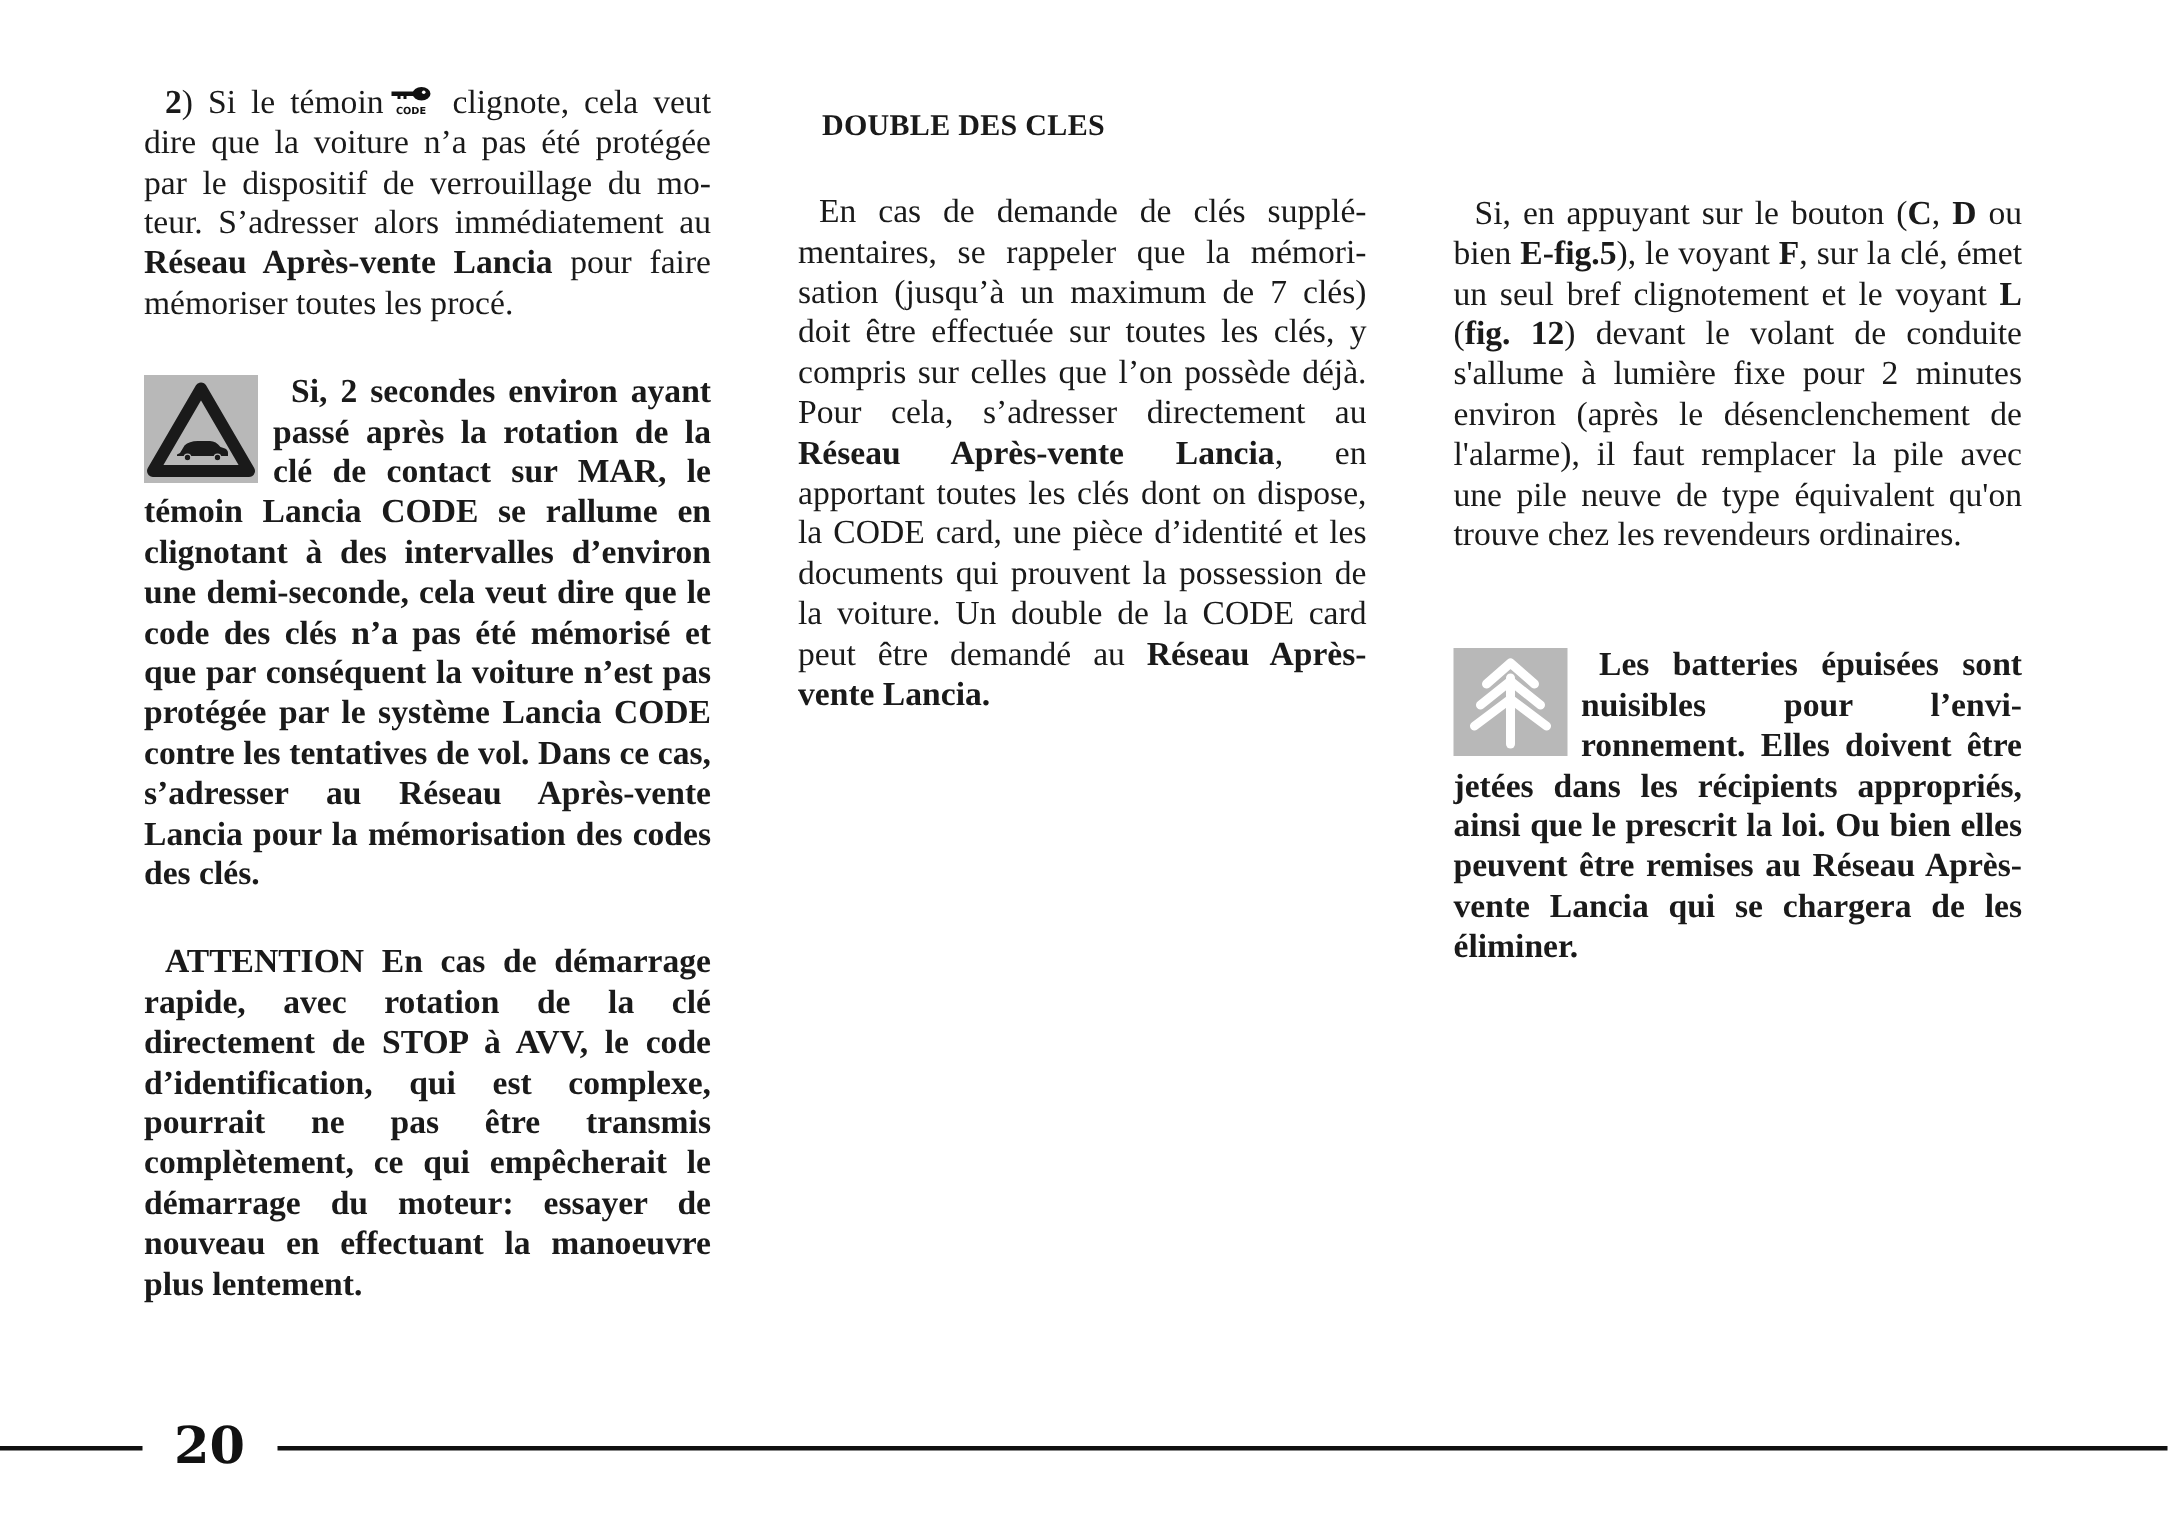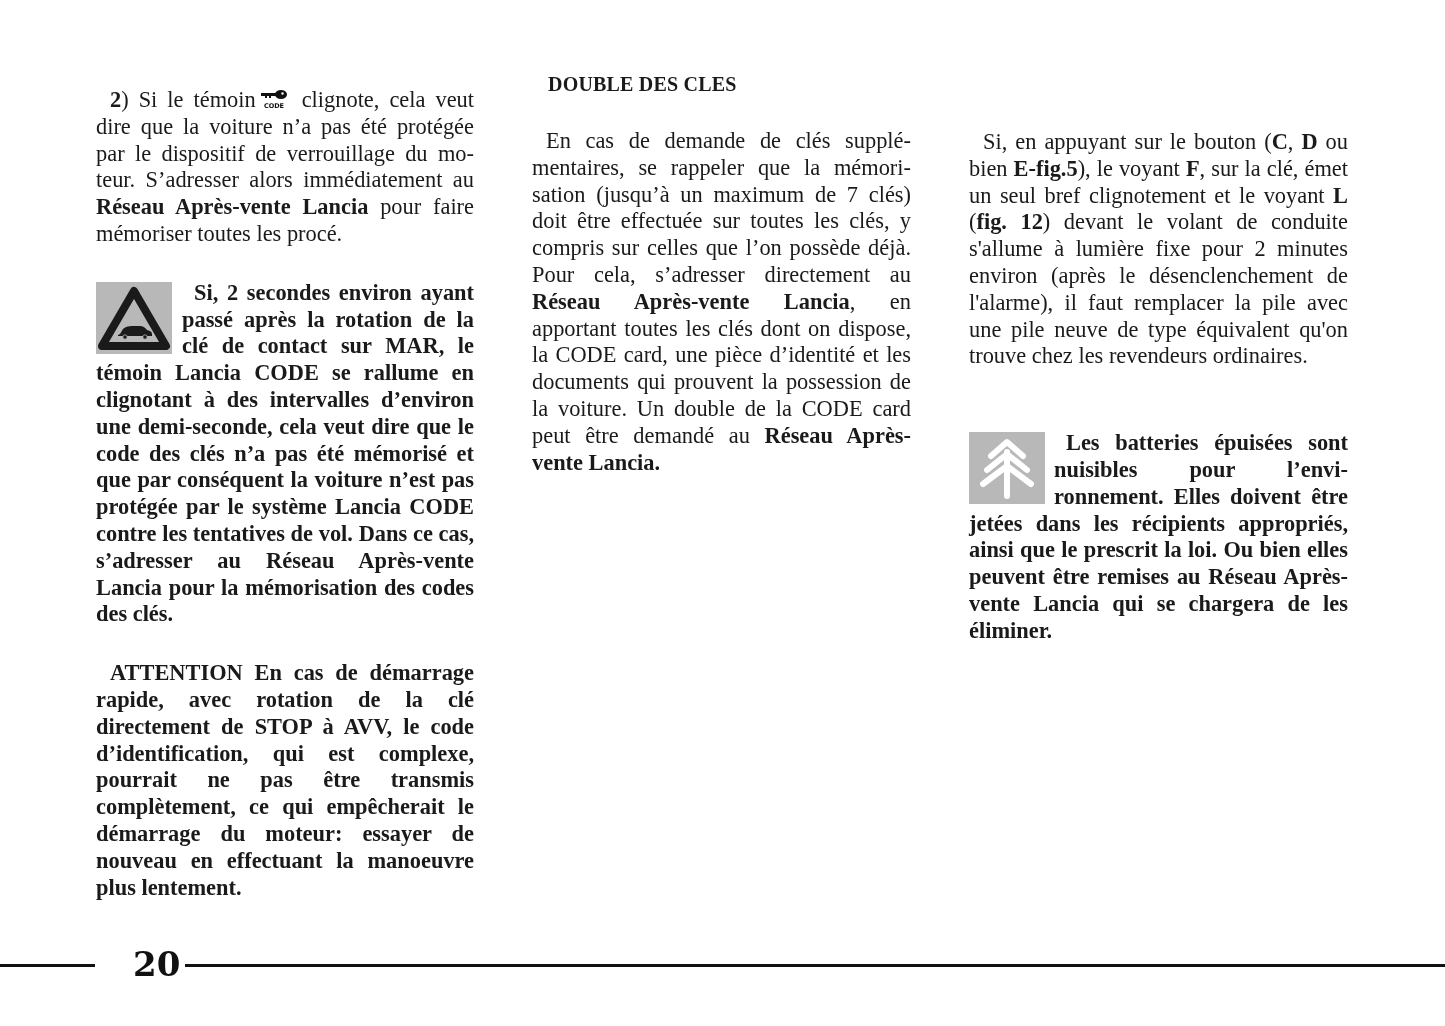--- a/index.html
+++ b/index.html
@@ -7,21 +7,21 @@
     width: 1445px; height: 1026px; position: relative; overflow: hidden;
     font-family: "DejaVu Serif", "Liberation Serif", serif;
     color: #1a1a1a;
   }
   .col {
     position: absolute; top: 55px;
     font-family: "Liberation Serif", "DejaVu Serif", serif;
     font-size: 22.4px; line-height: 26.8px;
     text-align: justify; hyphens: manual;
   }
-  #col1 { left: 96px; width: 378px; margin-top: 32px; }
+  #col1 { left: 96px; width: 378px; }
   #col2 { left: 532px; width: 379px; }
   #col3 { left: 969px; width: 379px; }
   p { margin: 0; }
   .indent { text-indent: 14px; }
   b, .bold { font-weight: bold; }
   .heading { font-weight: bold; font-size: 20px; line-height: 27px; margin: 16px; letter-spacing: 0.2px; }
   .bold-block { font-weight: bold; }
   .icon-box {
     float: left; background: #b8b8b8;
     margin: 2px 10px 4px 0;
@@ -36,21 +36,21 @@
   .spacer-md { height: 32px; }
   .spacer-lg { height: 60px; }
   #footer {
     position: absolute; left: 0; top: 940px; width: 1445px; height: 50px;
   }
   #footer .rule-left { position: absolute; left: 0; top: 24px; width: 95px; height: 3px; background: #111; }
   #footer .rule-right { position: absolute; left: 185px; top: 24px; width: 1260px; height: 3px; background: #111; }
   #footer .page-num {
     position: absolute; left: 116px; top: 2px;
     font-family: "DejaVu Serif", "Liberation Serif", serif;
-    font-weight: bold; font-size: 34px; line-height: 44px; color: #111; margin-left: 17px;
+    font-weight: bold; font-size: 34px; line-height: 44px; color: #111;
   }
 </style>
 </head>
 <body>
 
 <div id="col1" class="col">
   <p class="indent">
     <b>2</b><span>)</span><span> Si le témoin</span><span class="code-icon"><svg width="28" height="22" viewBox="0 0 28 22">
           <rect x="1" y="5" width="15" height="3" fill="#111"></rect>
           <rect x="5" y="8" width="2" height="2" fill="#111"></rect>

